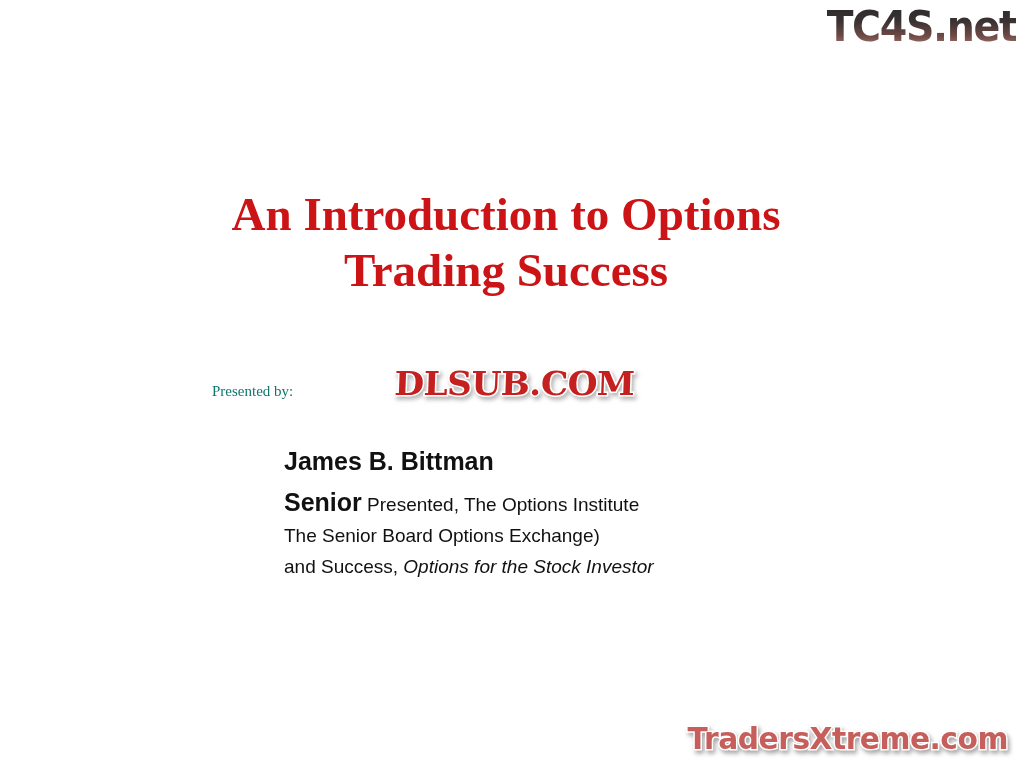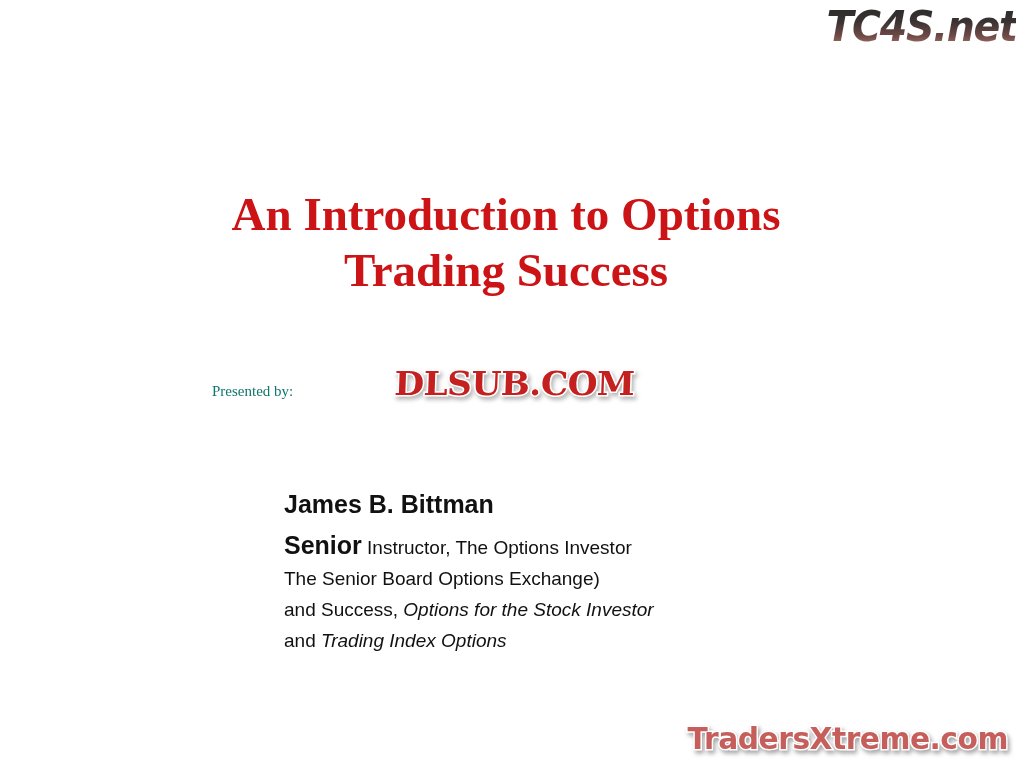--- a/index.html
+++ b/index.html
@@ -22,21 +22,20 @@
     position: absolute;
     top: 0px;
     left: 814px;
     width: 206px;
     height: 52px;
     display: flex;
     align-items: center;
     justify-content: flex-end;
     padding-right: 4px;
     box-sizing: border-box;
-    font-style: italic;
   }
   #tc4s-watermark .wm-text {
     font-family: "DejaVu Sans", sans-serif;
     font-weight: bold;
     font-size: 43px;
     line-height: 1;
     letter-spacing: -1.5px;
     transform: scaleX(0.92);
     transform-origin: right center;
     background: linear-gradient(180deg,
@@ -117,21 +116,20 @@
        0 1px 0 #ffffff, 0 -1px 0 #ffffff;
   }
 
   
   #bio-block {
     position: absolute;
     left: 284px;
     top: 444px;
     width: 620px;
     color: #111111;
-    margin-top: 43px;
   }
   #presenter-name {
     font-family: "Liberation Sans", sans-serif;
     font-weight: bold;
     font-size: 25px;
     line-height: 34px;
     margin-bottom: 9px;
     white-space: nowrap;
   }
   .bio-line {
@@ -196,33 +194,30 @@
 
   <div id="dlsub-logo">
     <span class="dl-text">DLSUB.COM</span>
   </div>
 
   <div id="bio-block">
 
     <div id="presenter-name">James B. Bittman</div>
 
     <div class="bio-line">
-      <span class="bio-lead">Senior</span><span> Instructor, The Options Investor</span>
+      <span class="bio-lead">Senior</span><span> Presented, The Options Institute</span>
     </div>
 
 
     <div class="bio-line">The Senior Board Options Exchange)</div>
 
     <div class="bio-line">
       <span>and Success, </span><span class="bio-italic">Options for the Stock Investor</span>
     </div>
 
-    <div class="bio-line">
-      <span>and </span><span class="bio-italic">Trading Index Options</span>
-    </div>
 
   </div>
 
   <div id="tx-watermark">
     <span class="tx-text">TradersXtreme.com</span>
   </div>
 
 </div>
 
 </body></html>

